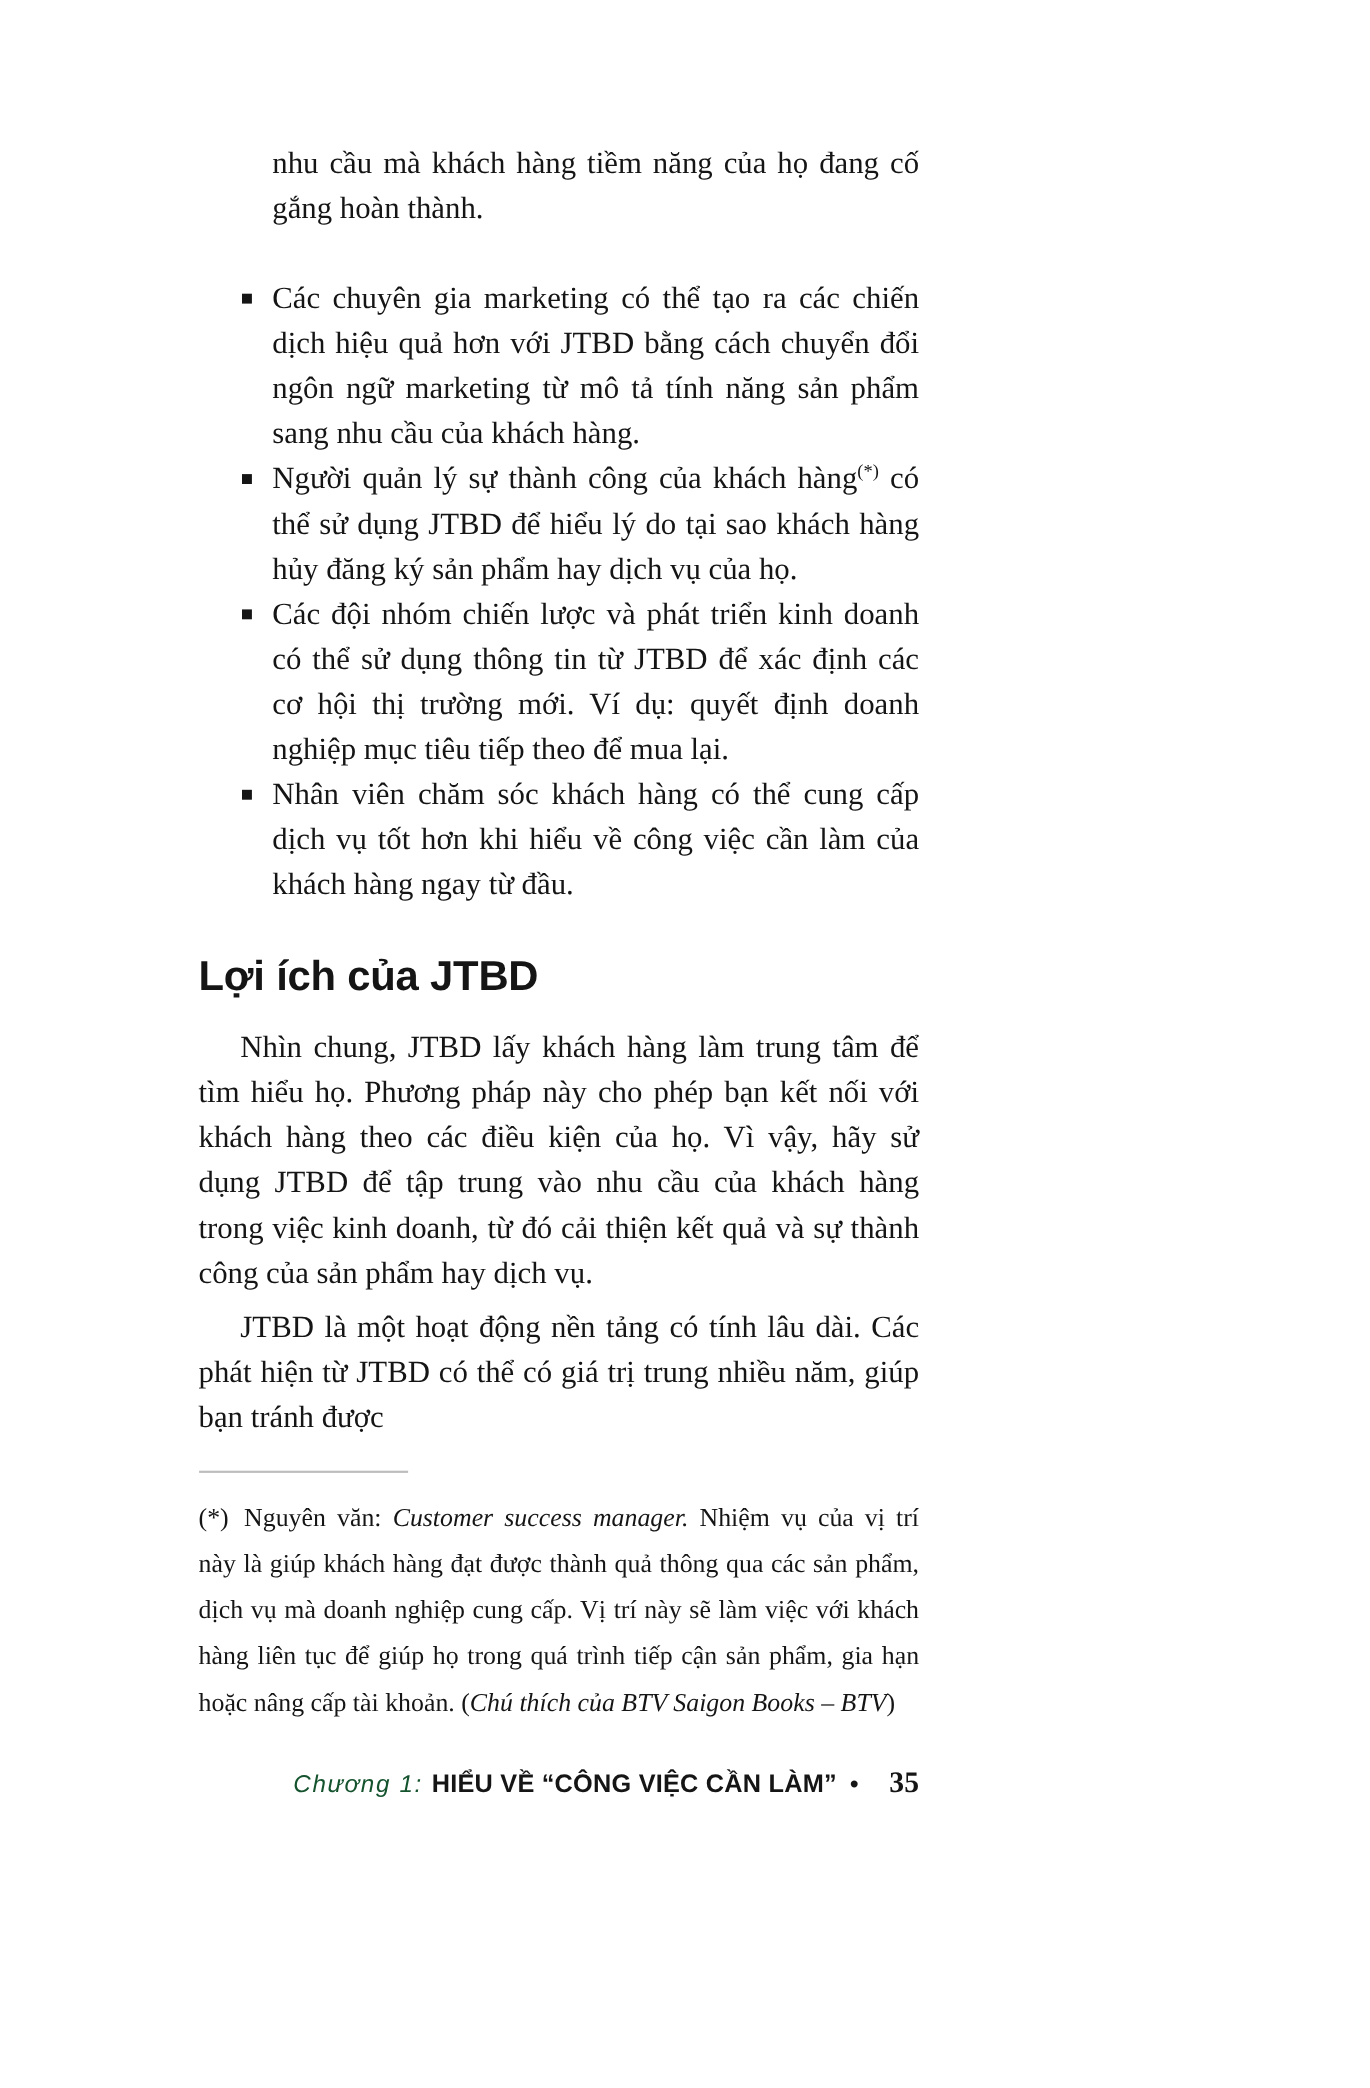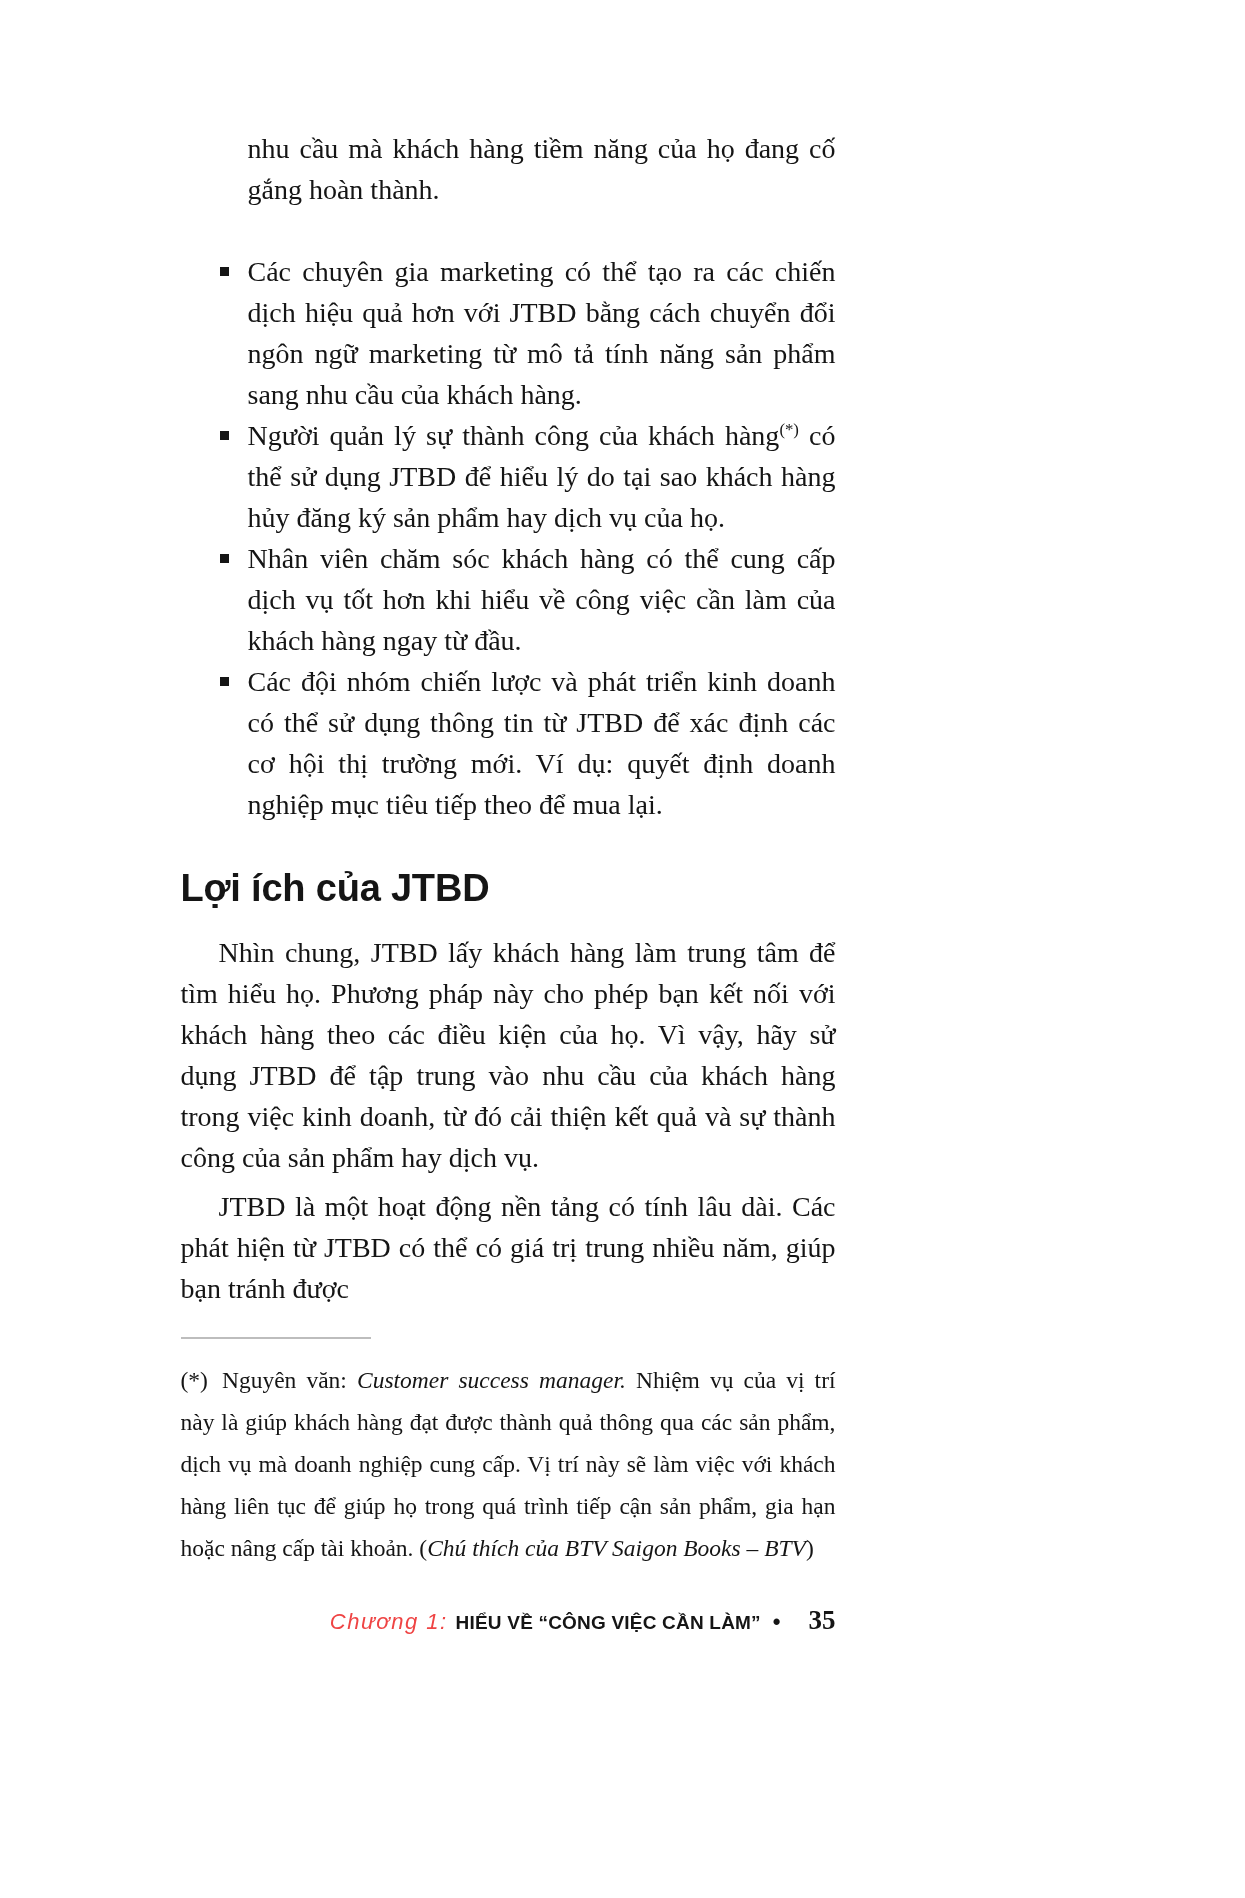--- a/index.html
+++ b/index.html
@@ -71,26 +71,26 @@
   .page-footer {
     margin-top: 36px;
     text-align: right;
     white-space: nowrap;
   }
   .footer-chapter {
     font-family: "Liberation Sans", sans-serif;
     font-style: italic;
     font-size: 22px;
     letter-spacing: 1.5px;
-    color: #ef4444;
+    color: #14532d;
   }
   .footer-title {
     font-family: "Liberation Sans", sans-serif;
     font-weight: 700;
-    font-size: 19px;
+    font-size: 23px;
     letter-spacing: 0.2px;
     margin-left: 8px;
   }
   .footer-sep {
     font-family: "Liberation Sans", sans-serif;
     font-weight: 700;
     font-size: 22px;
     margin: 0 12px;
   }
   .footer-page {
@@ -109,24 +109,24 @@
 
   <ul class="bullet-list body-text">
     <li class="bullet-item">
       <span class="bullet-marker"></span>
       <span>Các chuyên gia marketing có thể tạo ra các chiến dịch hiệu quả hơn với JTBD bằng cách chuyển đổi ngôn ngữ marketing từ mô tả tính năng sản phẩm sang nhu cầu của khách hàng.</span></li>
     <li class="bullet-item">
       <span class="bullet-marker"></span>
       <span>Người quản lý sự thành công của khách hàng</span><sup class="fn-ref">(*)</sup><span> có thể sử dụng JTBD để hiểu lý do tại sao khách hàng hủy đăng ký sản phẩm hay dịch vụ của họ.</span></li>
     <li class="bullet-item">
       <span class="bullet-marker"></span>
-      <span>Nhân viên chăm sóc khách hàng có thể cung cấp dịch vụ tốt hơn khi hiểu về công việc cần làm của khách hàng ngay từ đầu.</span></li>
+      <span>Các đội nhóm chiến lược và phát triển kinh doanh có thể sử dụng thông tin từ JTBD để xác định các cơ hội thị trường mới. Ví dụ: quyết định doanh nghiệp mục tiêu tiếp theo để mua lại.</span></li>
     <li class="bullet-item">
       <span class="bullet-marker"></span>
-      <span>Các đội nhóm chiến lược và phát triển kinh doanh có thể sử dụng thông tin từ JTBD để xác định các cơ hội thị trường mới. Ví dụ: quyết định doanh nghiệp mục tiêu tiếp theo để mua lại.</span></li>
+      <span>Nhân viên chăm sóc khách hàng có thể cung cấp dịch vụ tốt hơn khi hiểu về công việc cần làm của khách hàng ngay từ đầu.</span></li>
   </ul>
 
 
   <h2 class="section-heading">Lợi ích của JTBD</h2>
 
   <p class="body-text para">Nhìn chung, JTBD lấy khách hàng làm trung tâm để tìm hiểu họ. Phương pháp này cho phép bạn kết nối với khách hàng theo các điều kiện của họ. Vì vậy, hãy sử dụng JTBD để tập trung vào nhu cầu của khách hàng trong việc kinh doanh, từ đó cải thiện kết quả và sự thành công của sản phẩm hay dịch vụ.</p>
 
   <p class="body-text para">JTBD là một hoạt động nền tảng có tính lâu dài. Các phát hiện từ JTBD có thể có giá trị trung nhiều năm, giúp bạn tránh được</p>
 
   <div class="footnote-rule"></div>

